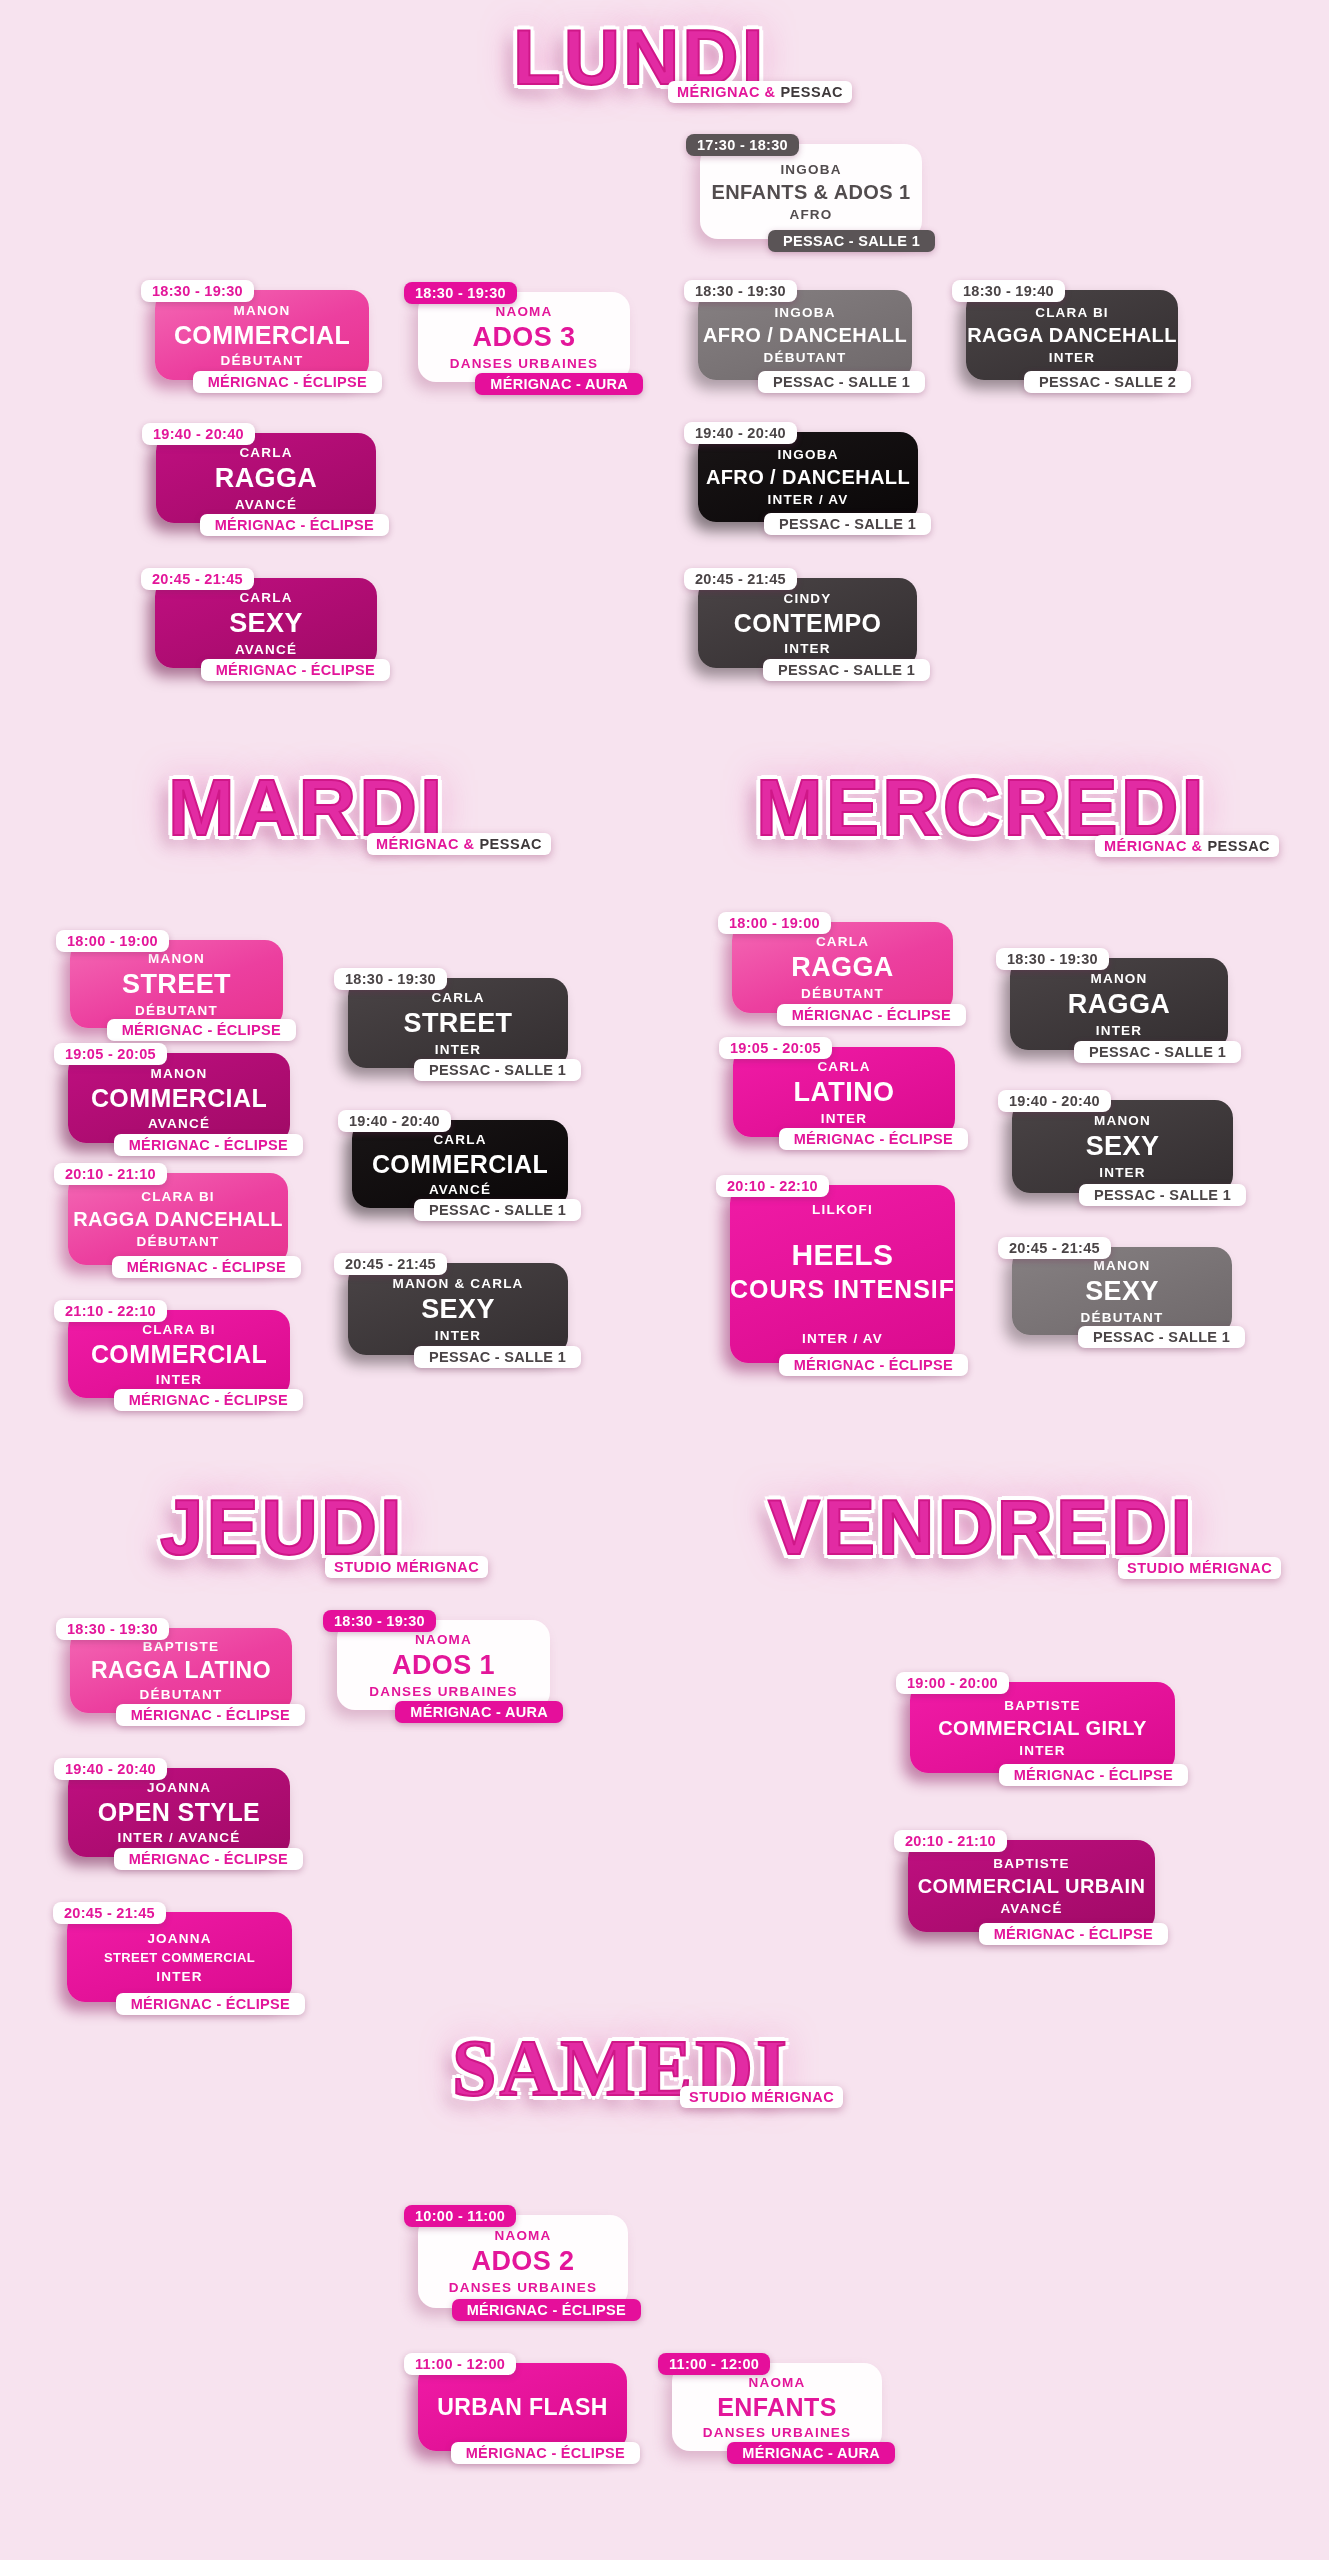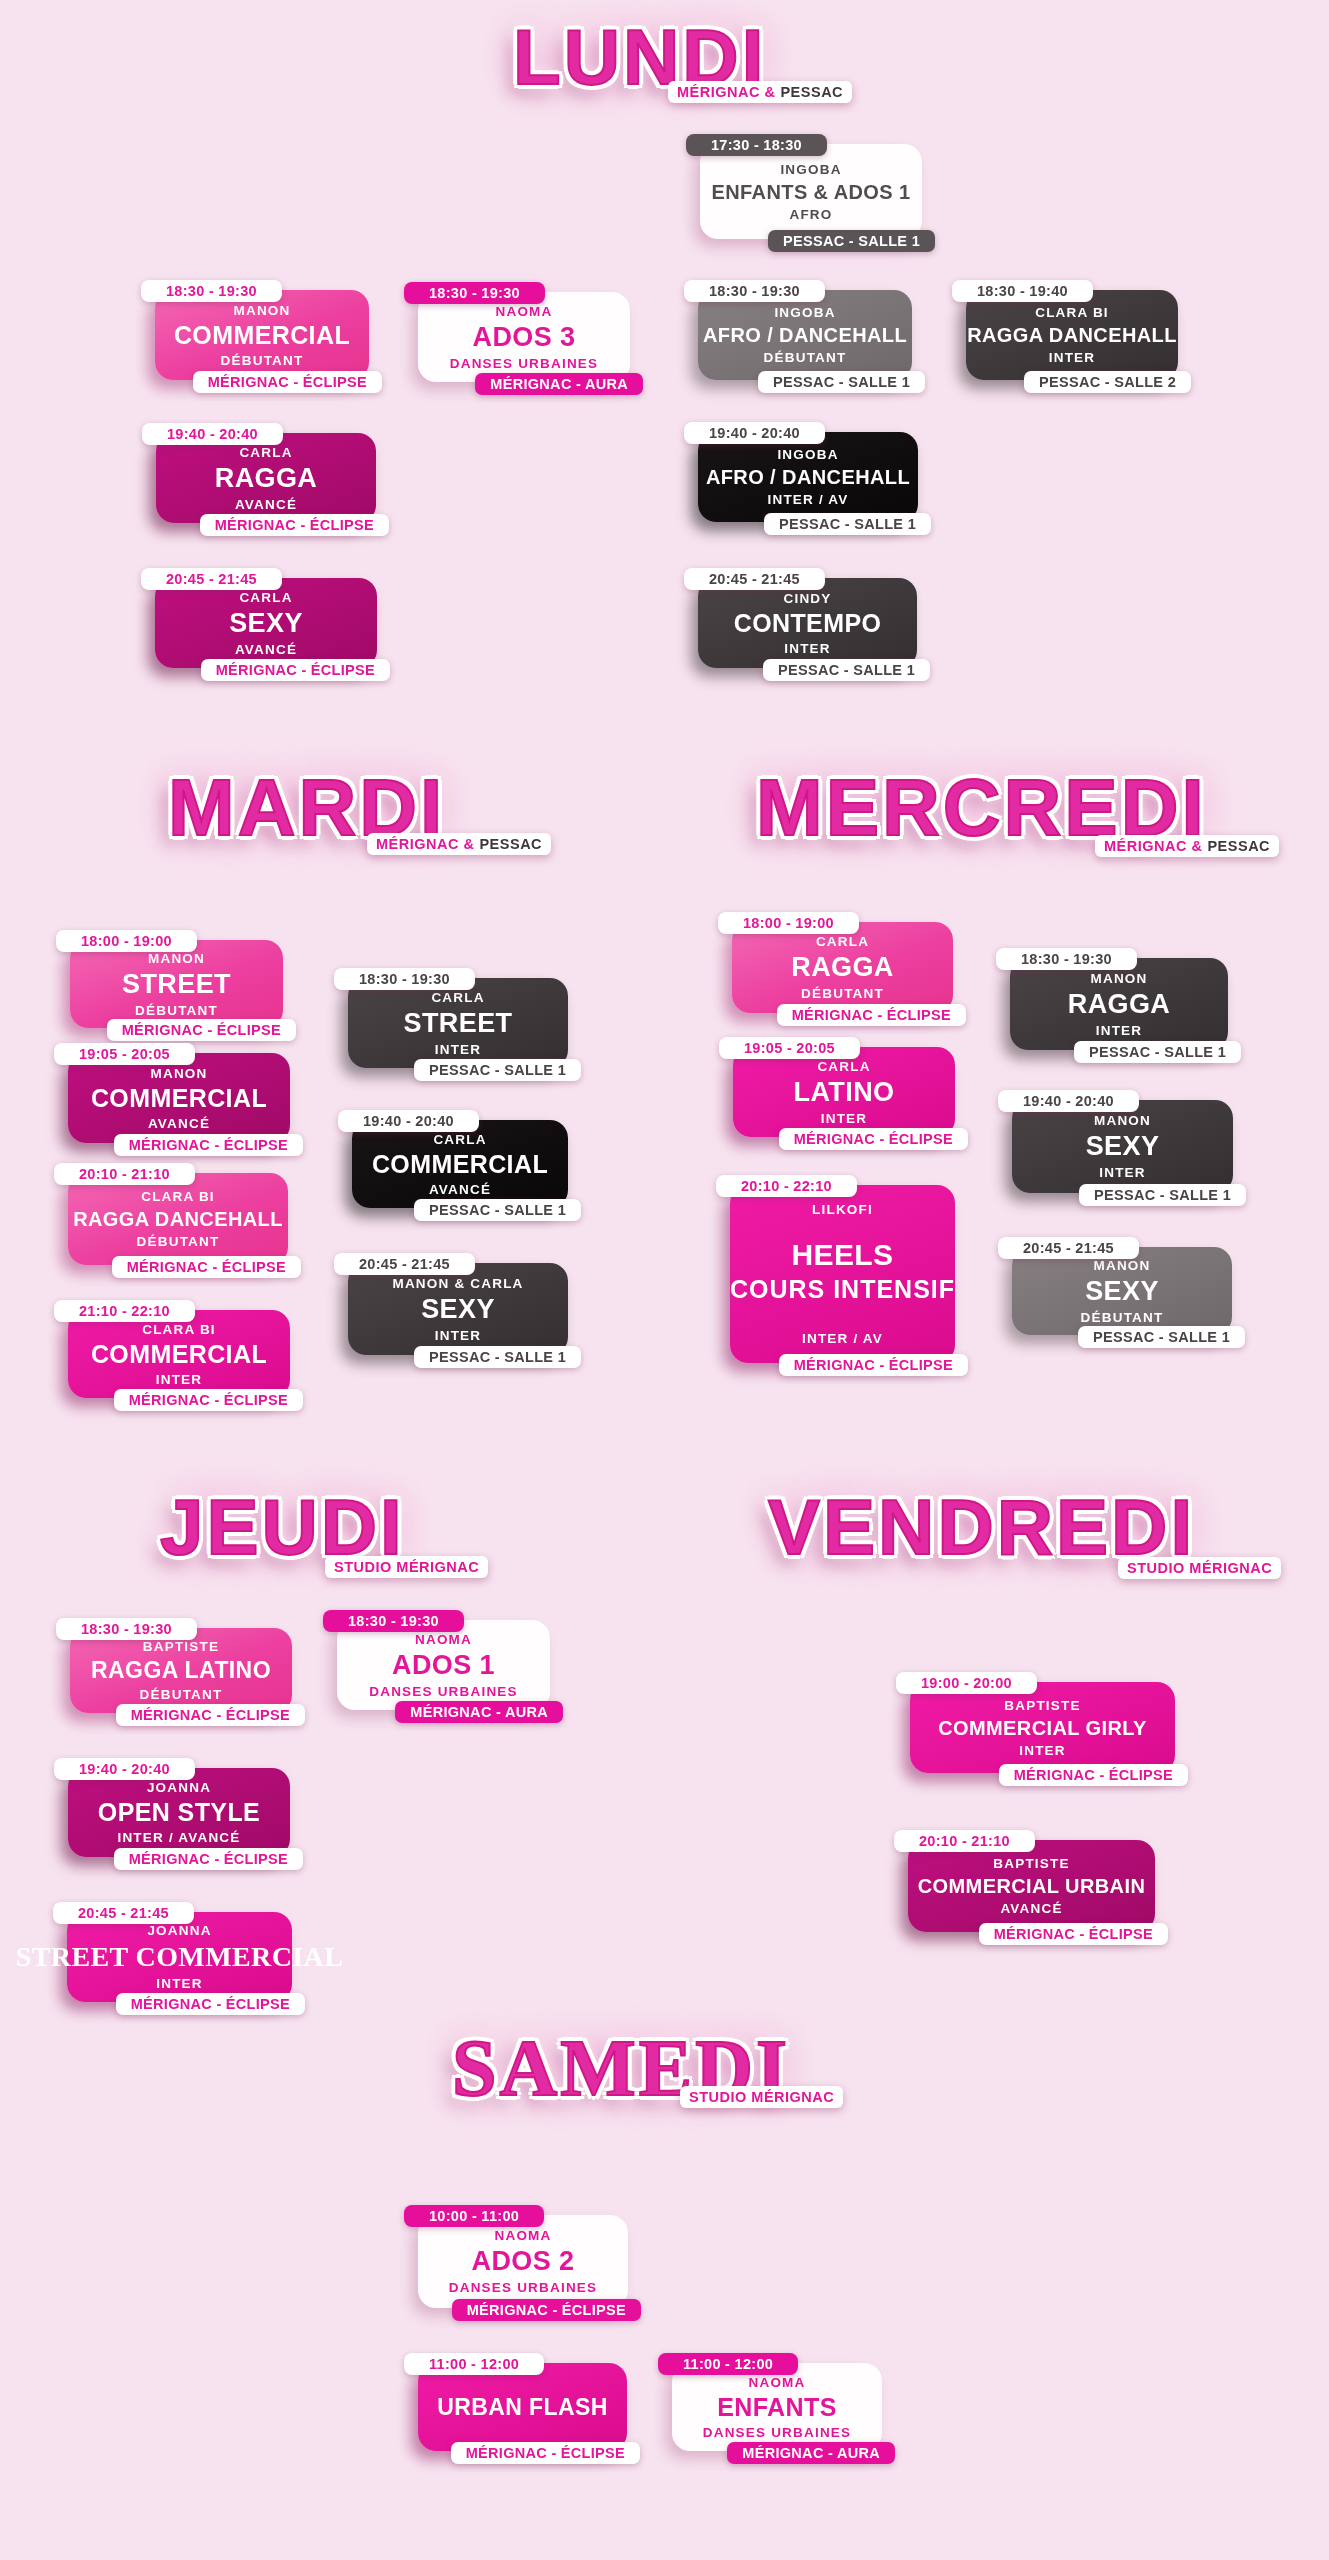--- a/index.html
+++ b/index.html
@@ -29,21 +29,21 @@
   .card{position:absolute;border-radius:18px;display:flex;align-items:center;justify-content:center;}
   .card-inner{display:flex;flex-direction:column;align-items:center;gap:5px;text-align:center;width:100%;padding:0 6px;}
   .instructor{font-size:13.5px;font-weight:bold;letter-spacing:1.2px;white-space:nowrap;}
   .class-title{font-weight:bold;letter-spacing:.4px;white-space:nowrap;line-height:1;}
   .class-subtitle{font-size:25px;font-weight:bold;letter-spacing:1px;white-space:nowrap;text-align:right;}
   .level{font-size:13.5px;font-weight:bold;letter-spacing:1.2px;white-space:nowrap;}
   .card.tall .instructor{margin-bottom:18px;}
   .card.tall .level{margin-top:22px;}
 
   .time-badge{
-    position:absolute;top:-10px;left:-14px;padding:3px 25px;border-radius:8px;
+    position:absolute;top:-10px;left:-14px;padding:3px 11px;border-radius:8px;
     font-size:14.5px;font-weight:bold;letter-spacing:.3px;white-space:nowrap;z-index:3;
     box-shadow:0 2px 6px rgba(120,40,90,.3);
   }
   .location-badge{
     position:absolute;bottom:-13px;right:-13px;padding:3px 15px;border-radius:7px;
     font-size:14.5px;font-weight:bold;letter-spacing:.3px;white-space:nowrap;z-index:3;
     box-shadow:0 2px 6px rgba(120,40,90,.3);
   }
 
   
@@ -298,21 +298,21 @@
         <div class="instructor">JOANNA</div>
         <div class="class-title" style="font-size: 25px;">OPEN STYLE</div>
         <div class="level">INTER / AVANCÉ</div>
       </div>
       <span class="location-badge">MÉRIGNAC - ÉCLIPSE</span>
     </article>
     <article class="card v-deep-pink" style="left: 67px; top: 1912px; width: 225px; height: 90px;">
       <span class="time-badge">20:45 - 21:45</span>
       <div class="card-inner">
         <div class="instructor">JOANNA</div>
-        <div class="class-title" style="font-size: 28px; font-family: Liberation Serif, serif;">STREET COMMERCIAL</div>
+        <div class="class-title" style="font-size: 13px;">STREET COMMERCIAL</div>
         <div class="level">INTER</div>
       </div>
       <span class="location-badge">MÉRIGNAC - ÉCLIPSE</span>
     </article>
     <h2 class="day-title" style="left: 768px; top: 1488px; font-size: 78px;">VENDREDI</h2>
     <div class="day-badge" style="left: 1118px; top: 1557px;"><span class="badge-part tone-pink">STUDIO MÉRIGNAC</span></div>
     <article class="card v-deep-pink" style="left: 910px; top: 1682px; width: 265px; height: 91px;">
       <span class="time-badge">19:00 - 20:00</span>
       <div class="card-inner">
         <div class="instructor">BAPTISTE</div>

